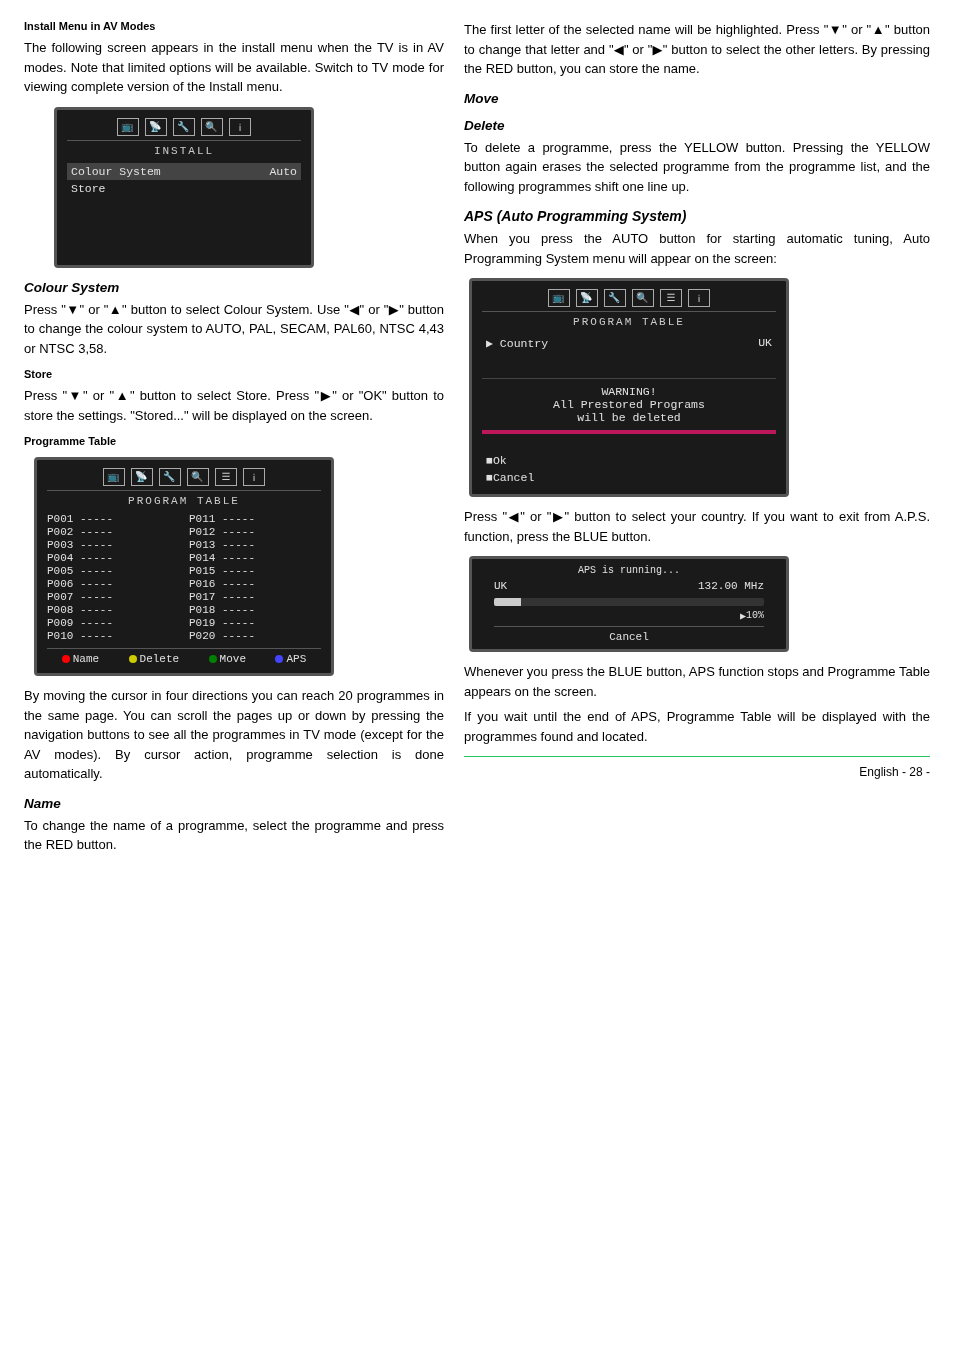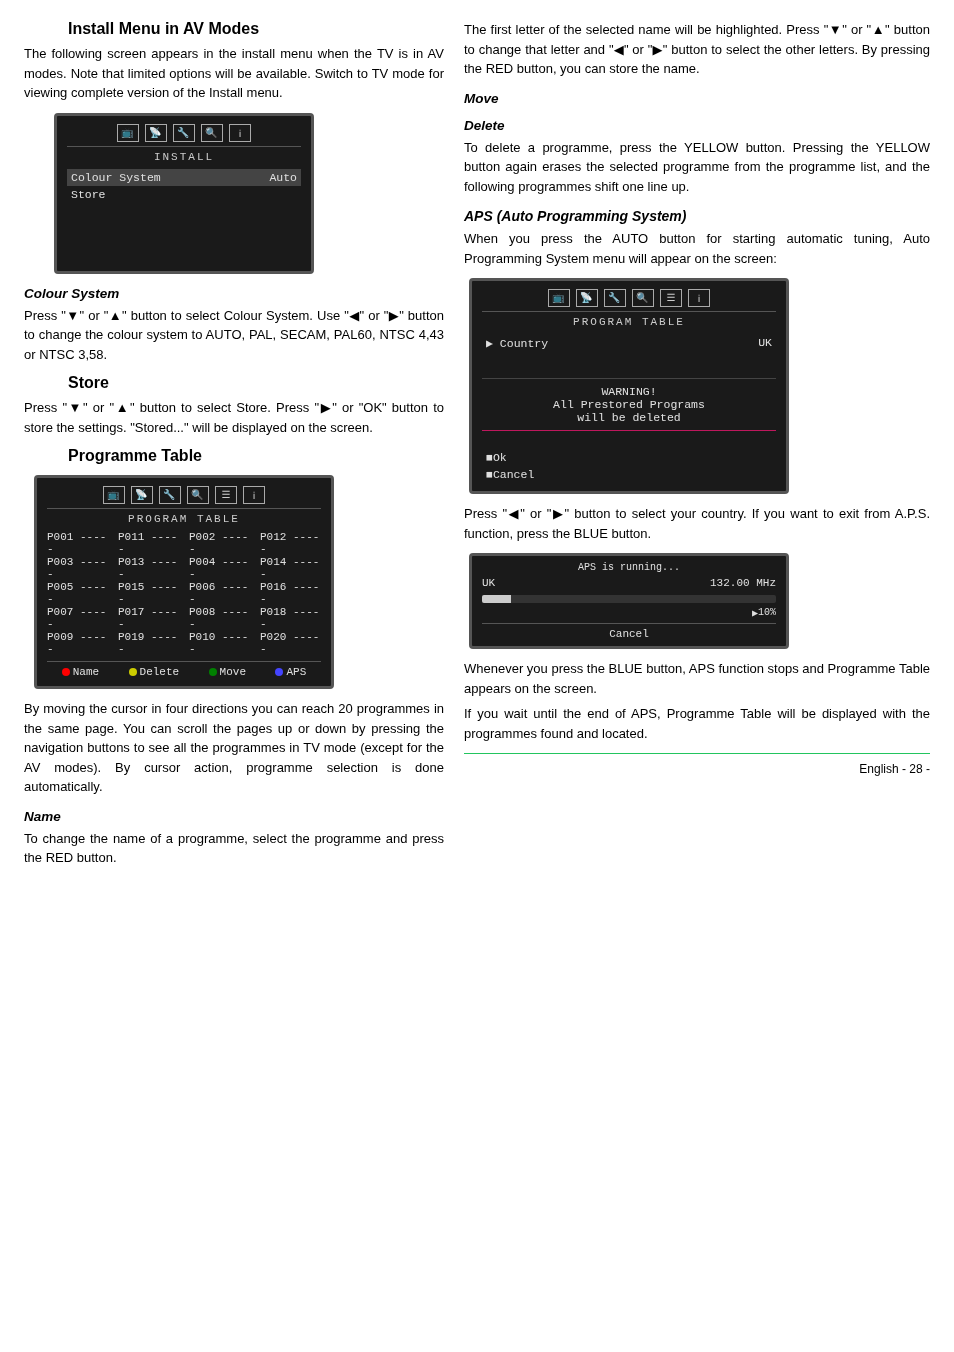--- a/index.html
+++ b/index.html
@@ -18,24 +18,23 @@
       gap: 20px;
     }
     .col-left {
       width: 420px;
       flex-shrink: 0;
     }
     .col-right {
       flex: 1;
     }
     h2 {
-      font-size: 16px;
+      font-size: 11px;
       font-weight: bold;
       margin-bottom: 6px;
-      margin-left: 44px;
     }
     h3 {
       font-size: 13.5px;
       font-weight: bold;
       font-style: italic;
       margin-bottom: 5px;
       margin-top: 12px;
     }
     p {
       font-size: 13px;
@@ -87,21 +86,21 @@
       display: flex;
       justify-content: space-between;
       padding: 2px 4px;
       font-size: 11.5px;
     }
     .tv-row.selected {
       background: #444;
     }
     .prog-table {
       display: grid;
-      grid-template-columns: 1fr 1fr 1fr 1fr;
+      grid-template-columns: 1fr 1fr;
       gap: 1px 10px;
       margin: 4px 0;
     }
     .prog-entry {
       font-size: 11px;
       font-family: 'Courier New', monospace;
     }
     .tv-legend {
       display: flex;
       justify-content: space-around;
@@ -118,21 +117,21 @@
     .dot-red { width: 8px; height: 8px; background: red; border-radius: 50%; }
     .dot-yellow { width: 8px; height: 8px; background: #cc0; border-radius: 50%; }
     .dot-blue { width: 8px; height: 8px; background: #44f; border-radius: 50%; }
     .aps-screen {
       background: #1a1a1a;
       color: #e0e0e0;
       font-family: 'Courier New', monospace;
       font-size: 11px;
       border: 3px solid #555;
       border-radius: 4px;
-      padding: 6px 10px;
+      padding: 6px 22px;
       margin: 10px auto;
       width: 320px;
     }
     .aps-title {
       text-align: center;
       font-size: 10px;
       margin-bottom: 2px;
     }
     .progress-bar-outer {
       background: #333;
@@ -152,21 +151,21 @@
       font-size: 12px;
       margin-top: 7px;
       padding-top: 8px;
       border-top: 1px solid #22c55e;
     }
     .warning-box {
       text-align: center;
       padding: 6px 0;
       font-size: 11.5px;
       border-top: 1px solid #444;
-      border-bottom: 1px solid #be185d;
+      border-bottom: 4px solid #be185d;
       margin: 6px 0;
     }
   </style>
 </head>
 <body>
 
 <div class="page">
 
   <div class="col-left">
 

